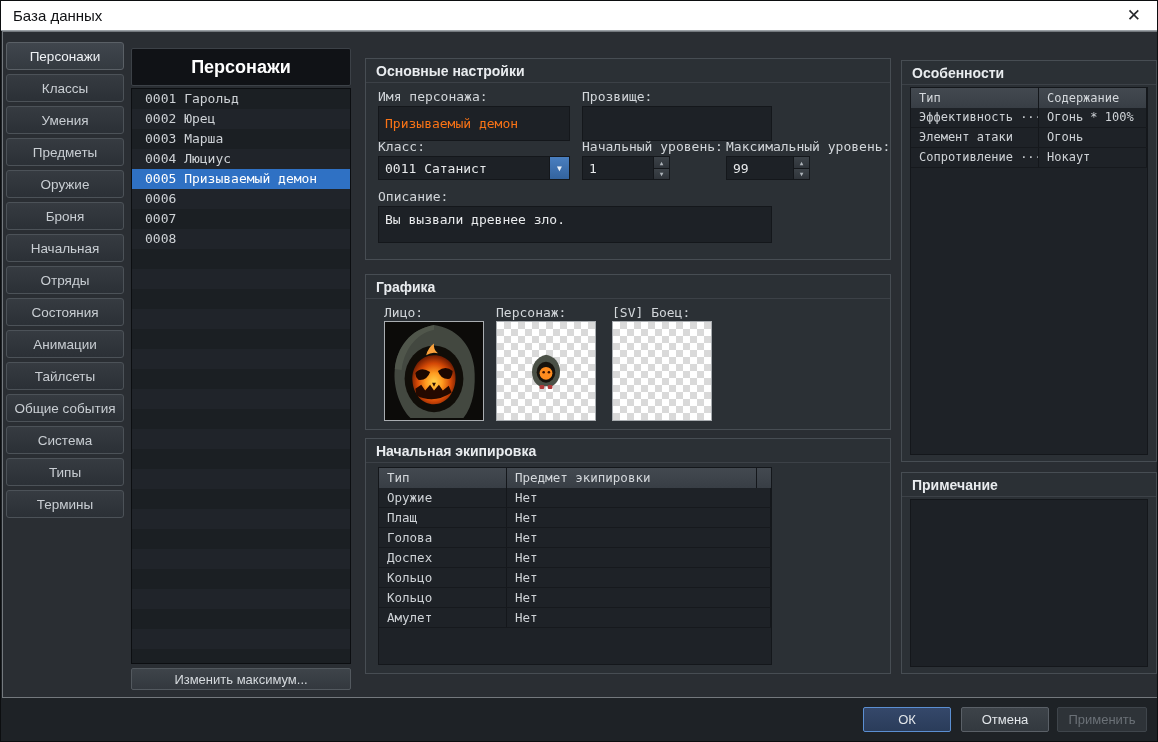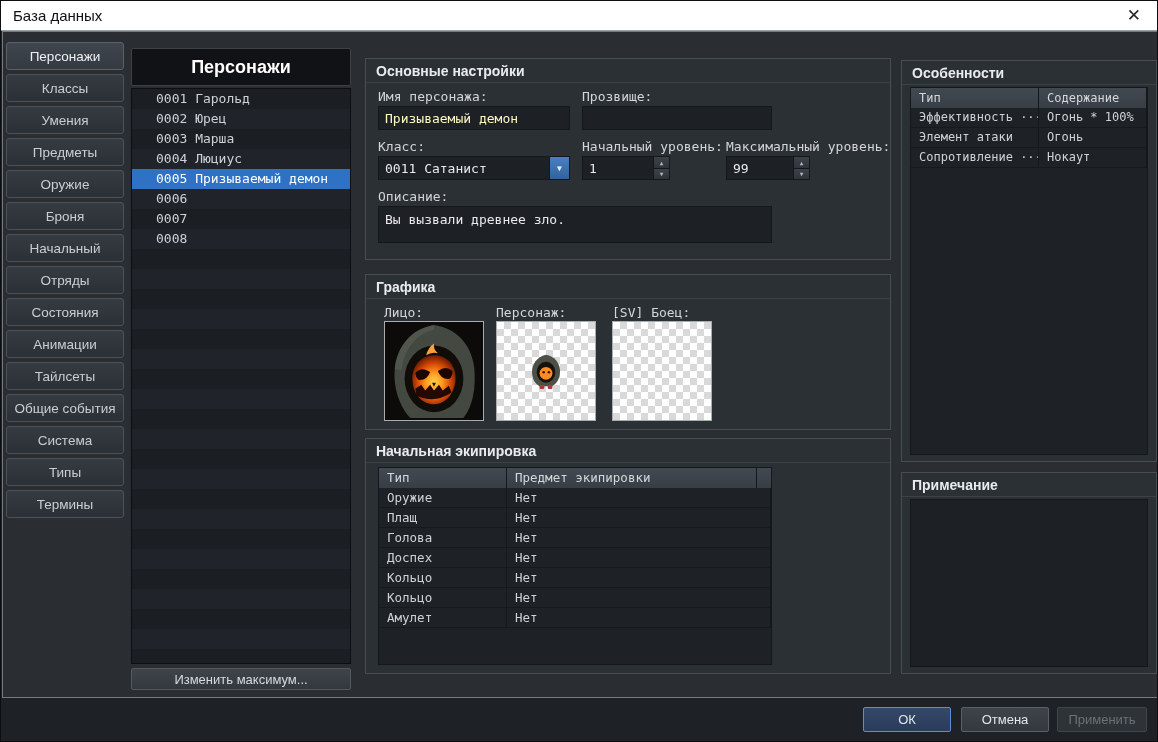--- a/index.html
+++ b/index.html
@@ -41,21 +41,21 @@
   .list-header {
     position:absolute; left:128px; top:16px; width:220px; height:38px;
     background:#101216; border:1px solid #3c4147; border-radius:2px;
     display:flex; align-items:center; justify-content:center;
     color:#ffffff; font-family:"Liberation Sans", sans-serif; font-weight:bold; font-size:18px;
   }
   .list-body {
     position:absolute; left:128px; top:56px; width:220px; height:576px;
     background:#1b1f23; border:1px solid #0c0e11; overflow:hidden;
   }
-  .lrow { height:20px; line-height:20px; padding-left:24px; font-size:13px; color:#ced2d6;
+  .lrow { height:20px; line-height:20px; padding-left:13px; font-size:13px; color:#ced2d6;
           white-space:nowrap; overflow:hidden; }
   .lrow.alt { background:#20242a; }
   .lrow.sel { background:#2f71c4; color:#ffffff; }
   .change-max {
     position:absolute; left:128px; top:636px; width:220px; height:22px;
     background:linear-gradient(#3e444a,#33383e); border:1px solid #53595f; border-radius:2px;
     display:flex; align-items:center; justify-content:center;
     color:#d6dade; font-family:"Liberation Sans", sans-serif; font-size:13px;
   }
   
@@ -67,22 +67,22 @@
     color:#e9ecef; font-family:"Liberation Sans", sans-serif; font-weight:bold; font-size:14px;
     border-bottom:1px solid #3c4147;
   }
   .g-basic     { left:362px; top:26px;  width:526px; height:202px; }
   .g-graphics  { left:362px; top:242px; width:526px; height:156px; }
   .g-equip     { left:362px; top:406px; width:526px; height:236px; }
   .g-traits    { left:898px; top:28px;  width:256px; height:402px; }
   .g-note      { left:898px; top:440px; width:256px; height:202px; }
   .lbl { position:absolute; font-size:13px; color:#d2d6da; white-space:nowrap; }
   .tbox {
-    position:absolute; height:24px; background:#1d2126; border:1px solid #14171b;
-    color:#fef9c3; font-family:"DejaVu Sans Mono", monospace; font-size:13px;
+    position:absolute; height:35px; background:#1d2126; border:1px solid #14171b;
+    color:#f97316; font-family:"DejaVu Sans Mono", monospace; font-size:13px;
     padding:0 6px; outline:none;
   }
   .tarea {
     position:absolute; background:#1d2126; border:1px solid #14171b;
     color:#e8eaec; font-family:"DejaVu Sans Mono", monospace; font-size:13px;
     padding:4px 6px; resize:none; outline:none; line-height:17px;
   }
   
   .combo { position:absolute; height:24px; background:#1d2126; border:1px solid #14171b;
            display:flex; align-items:center; }
@@ -146,21 +146,21 @@
 
   <div class="content">
 
     <div class="tabs">
         <div class="tab active">Персонажи</div>
         <div class="tab">Классы</div>
         <div class="tab">Умения</div>
         <div class="tab">Предметы</div>
         <div class="tab">Оружие</div>
         <div class="tab">Броня</div>
-        <div class="tab">Начальный</div>
+        <div class="tab">Начальная</div>
         <div class="tab">Отряды</div>
         <div class="tab">Состояния</div>
         <div class="tab">Анимации</div>
         <div class="tab">Тайлсеты</div>
         <div class="tab">Общие события</div>
         <div class="tab">Система</div>
         <div class="tab">Типы</div>
         <div class="tab">Термины</div>
       </div>
 

